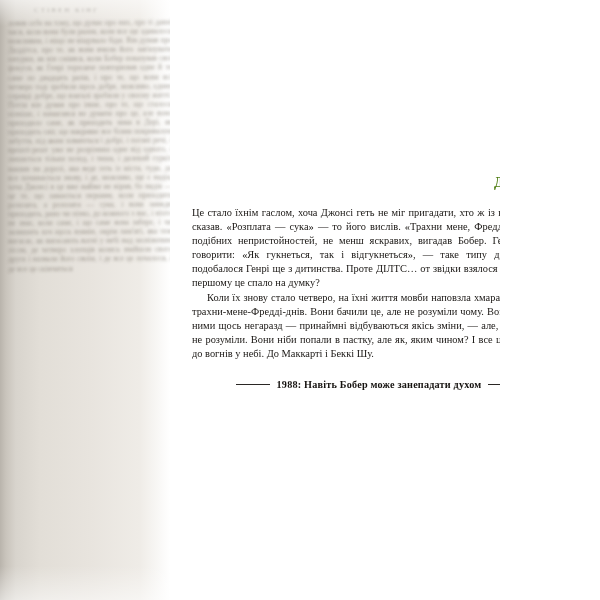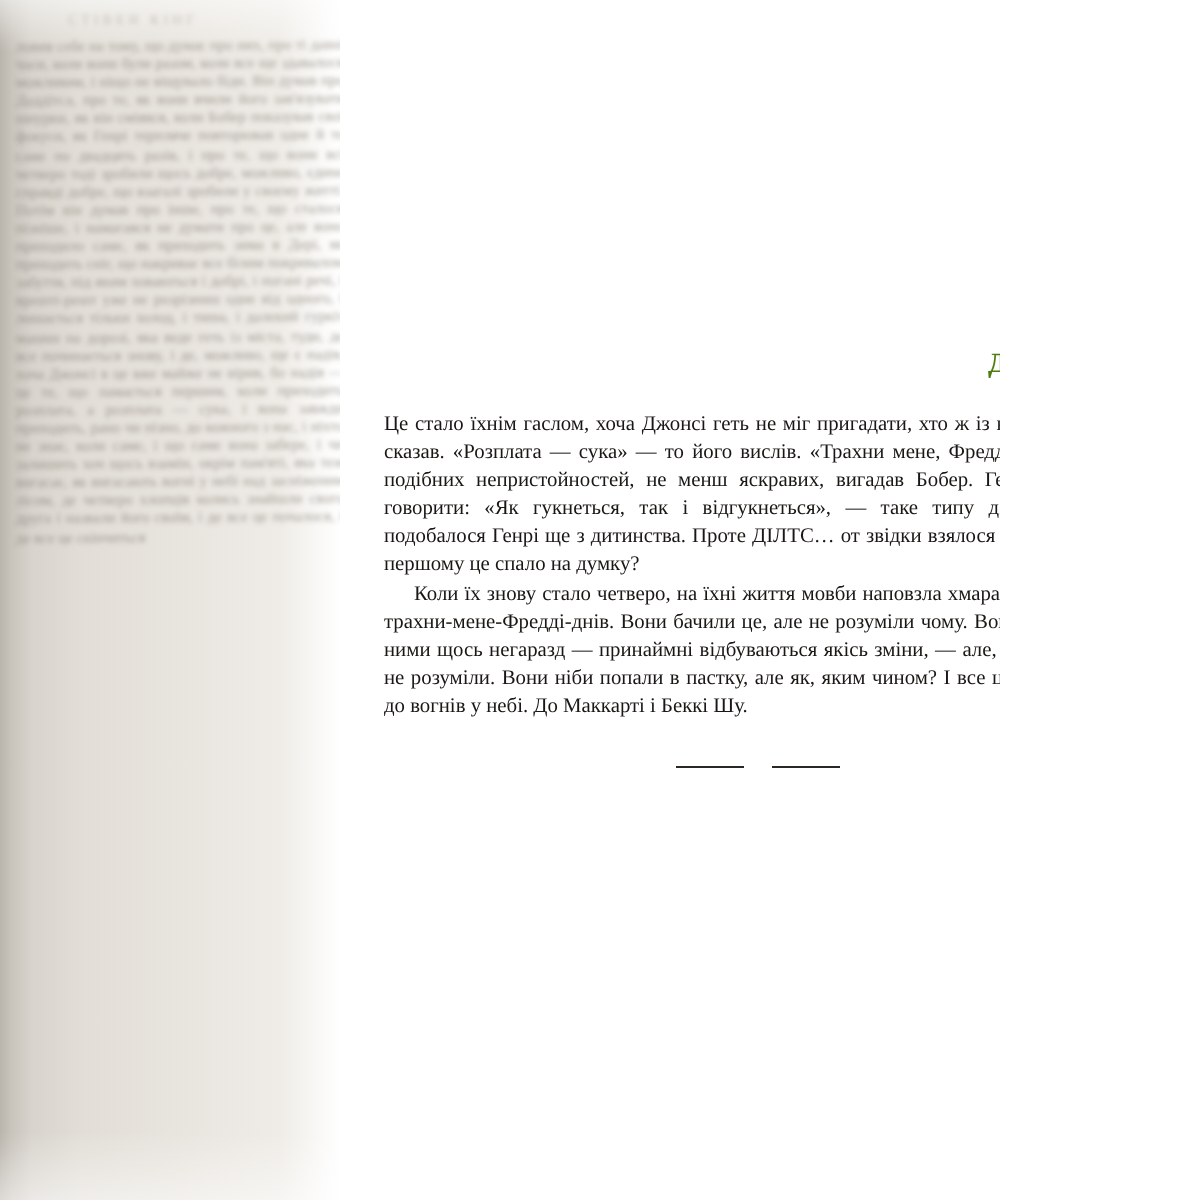--- a/index.html
+++ b/index.html
@@ -158,20 +158,20 @@
 
     <div class="folio">1988 год</div>
 
     <div class="chapter-title">ДІЛТС</div>
 
     <div class="body">
       <p>Це стало їхнім гаслом, хоча Джонсі геть не міг пригадати, хто ж із них перший це сказав. «Розплата — сука» — то його вислів. «Трахни мене, Фредді» і ще кілька подібних непристойностей, не менш яскравих, вигадав Бобер. Генрі навчив їх говорити: «Як гукнеться, так і відгукнеться», — таке типу дзенське лайно подобалося Генрі ще з дитинства. Проте ДІЛТС… от звідки взялося ДЛЛТС? Кому першому це спало на думку?</p>
       <p class="indent">Коли їх знову стало четверо, на їхні життя мовби наповзла хмара. Стало більше трахни-мене-Фредді-днів. Вони бачили це, але не розуміли чому. Вони знали, але з ними щось негаразд — принаймні відбуваються якісь зміни, — але, що конкретно, не розуміли. Вони ніби попали в пастку, але як, яким чином? І все це було задовго до вогнів у небі. До Маккарті і Беккі Шу.</p>
 
       <div class="subhead">
-        <span class="rule-left"></span><span class="rule-right"></span>
+        <span class="rule-left"></span><span>1988: Навіть Бобер може занепадати духом</span><span class="rule-right"></span>
       </div>
 
     </div>
 
     <div class="right-fade"></div>
   </div>
 </div>
 
 </body></html>

